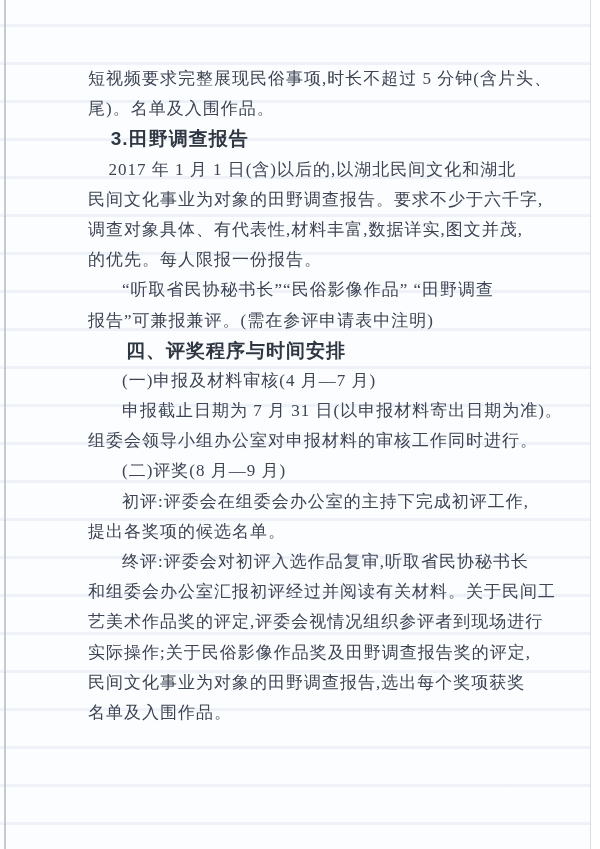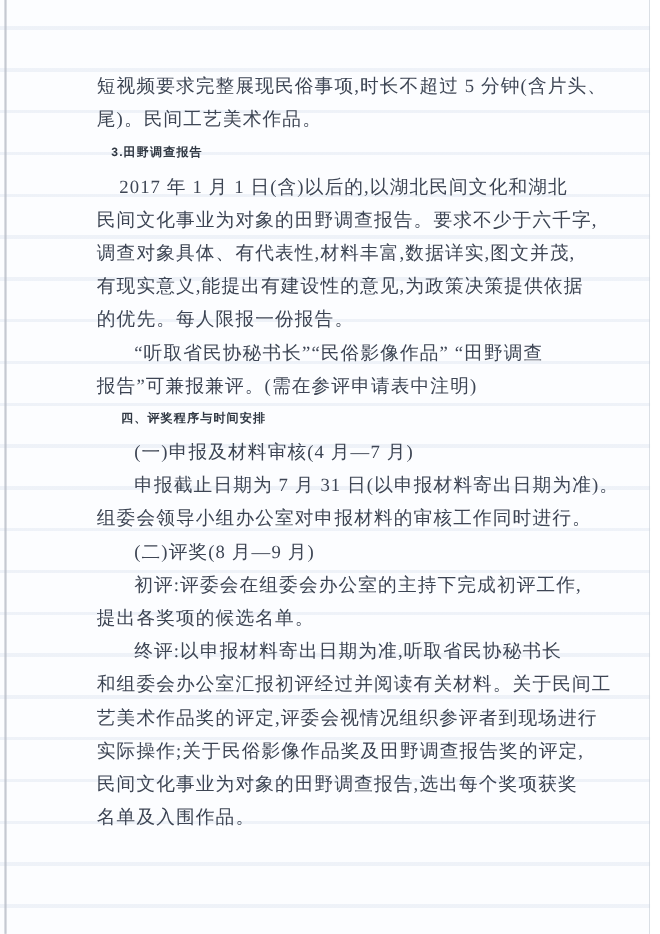--- a/index.html
+++ b/index.html
@@ -41,48 +41,47 @@
     text-align:left;
     white-space:nowrap;
   }
   .line{height:30.2px;}
   .line.indent-1{padding-left:1.2em;}
   .line.indent-2{padding-left:2em;}
   .line.bold{
     font-weight:bold;
     color:var(--heading-color);
     font-family:"Liberation Sans","DejaVu Sans",sans-serif;
-    font-size:11px;
+    font-size:19px;
   }
 </style>
 </head>
 <body>
 
 <div class="scan-page">
   <div class="edge left"></div>
   <div class="edge right-inner"></div>
   <div class="edge right-outer"></div>
   <div class="doc-body" id="doc-body">
       <div class="line indent-0">短视频要求完整展现民俗事项,时长不超过 5 分钟(含片头、</div>
-      <div class="line indent-0">尾)。民间工艺美术作品。</div>
+      <div class="line indent-0">尾)。名单及入围作品。</div>
       <div class="line indent-1 bold">3.田野调查报告</div>
       <div class="line indent-1">2017 年 1 月 1 日(含)以后的,以湖北民间文化和湖北</div>
       <div class="line indent-0">民间文化事业为对象的田野调查报告。要求不少于六千字,</div>
       <div class="line indent-0">调查对象具体、有代表性,材料丰富,数据详实,图文并茂,</div>
-      <div class="line indent-0">有现实意义,能提出有建设性的意见,为政策决策提供依据</div>
       <div class="line indent-0">的优先。每人限报一份报告。</div>
       <div class="line indent-2">“听取省民协秘书长”“民俗影像作品” “田野调查</div>
       <div class="line indent-0">报告”可兼报兼评。(需在参评申请表中注明)</div>
       <div class="line indent-2 bold">四、评奖程序与时间安排</div>
       <div class="line indent-2">(一)申报及材料审核(4 月—7 月)</div>
       <div class="line indent-2">申报截止日期为 7 月 31 日(以申报材料寄出日期为准)。</div>
       <div class="line indent-0">组委会领导小组办公室对申报材料的审核工作同时进行。</div>
       <div class="line indent-2">(二)评奖(8 月—9 月)</div>
       <div class="line indent-2">初评:评委会在组委会办公室的主持下完成初评工作,</div>
       <div class="line indent-0">提出各奖项的候选名单。</div>
-      <div class="line indent-2">终评:以申报材料寄出日期为准,听取省民协秘书长</div>
+      <div class="line indent-2">终评:评委会对初评入选作品复审,听取省民协秘书长</div>
       <div class="line indent-0">和组委会办公室汇报初评经过并阅读有关材料。关于民间工</div>
       <div class="line indent-0">艺美术作品奖的评定,评委会视情况组织参评者到现场进行</div>
       <div class="line indent-0">实际操作;关于民俗影像作品奖及田野调查报告奖的评定,</div>
       <div class="line indent-0">民间文化事业为对象的田野调查报告,选出每个奖项获奖</div>
       <div class="line indent-0">名单及入围作品。</div>
     </div>
 </div>
 
 </body></html>

